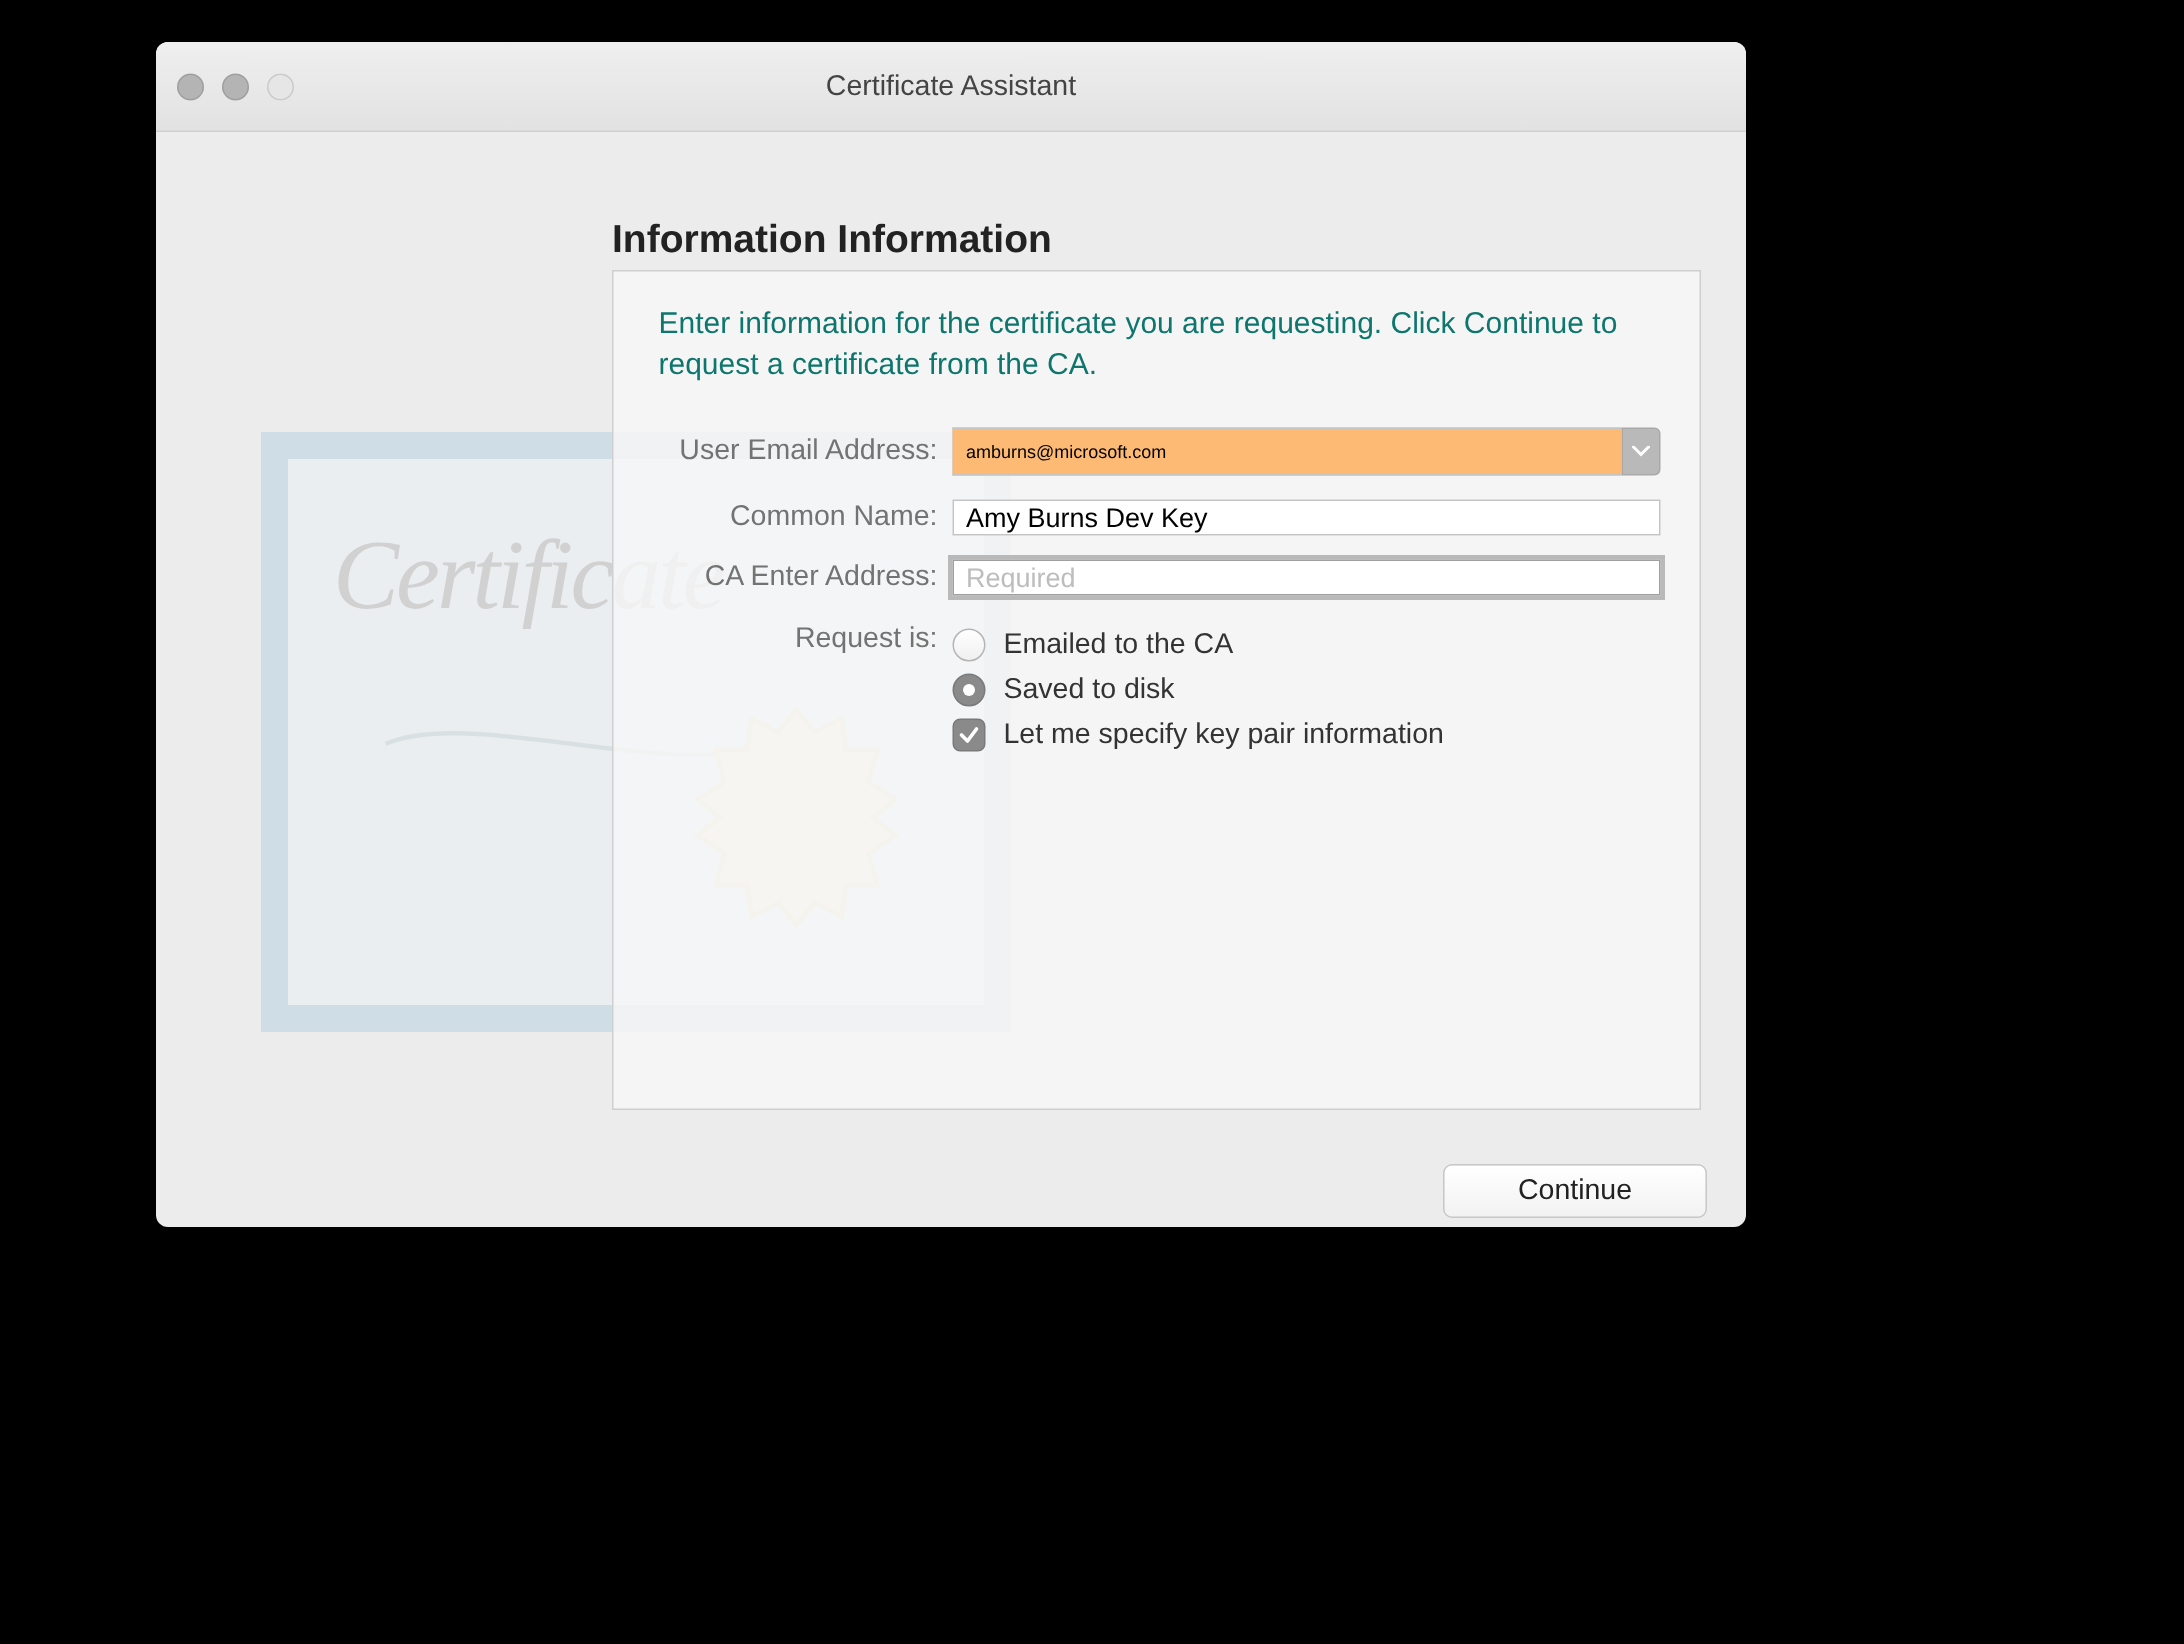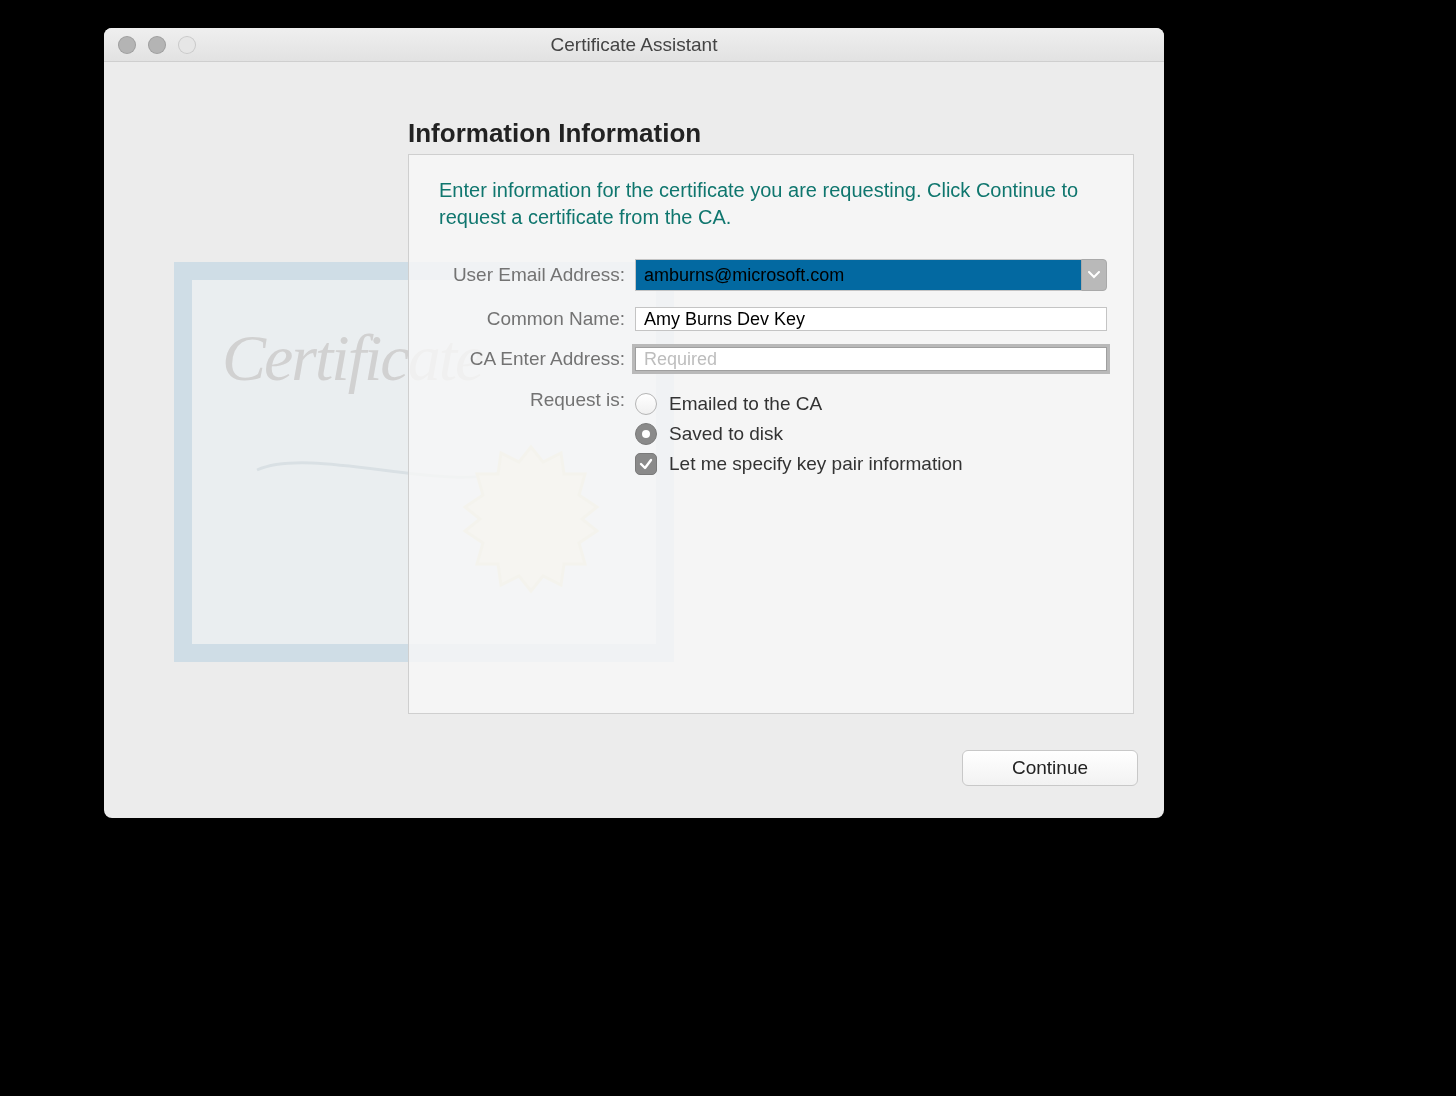--- a/index.html
+++ b/index.html
@@ -14,21 +14,21 @@
     left: 104px;
     top: 28px;
     width: 1060px;
     height: 790px;
     background: #ececec;
     border-radius: 8px;
     box-shadow: 0 25px 60px rgba(0,0,0,0.55), 0 0 0 1px rgba(0,0,0,0.15);
     overflow: hidden;
   }
   .titlebar {
-    height: 34px;
+    height: 60px;
     background: linear-gradient(#efefef, #e2e2e2);
     border-bottom: 1px solid #cfcfcf;
     display: flex;
     align-items: center;
     position: relative;
   }
   .traffic {
     display: flex;
     gap: 12px;
     margin-left: 14px;
@@ -119,22 +119,22 @@
   .combo {
     flex: 1;
     display: flex;
     height: 32px;
   }
   .combo input {
     flex: 1;
     border: 1px solid #c4c4c4;
     border-right: none;
     padding: 4px 8px;
-    font-size: 18px;
-    background: #0369a1;
+    font-size: 12px;
+    background: #fdba74;
     outline: none;
   }
   .combo .drop {
     width: 26px;
     background: #b9b9b9;
     border: 1px solid #a9a9a9;
     border-radius: 0 4px 4px 0;
     display: flex;
     align-items: center;
     justify-content: center;

